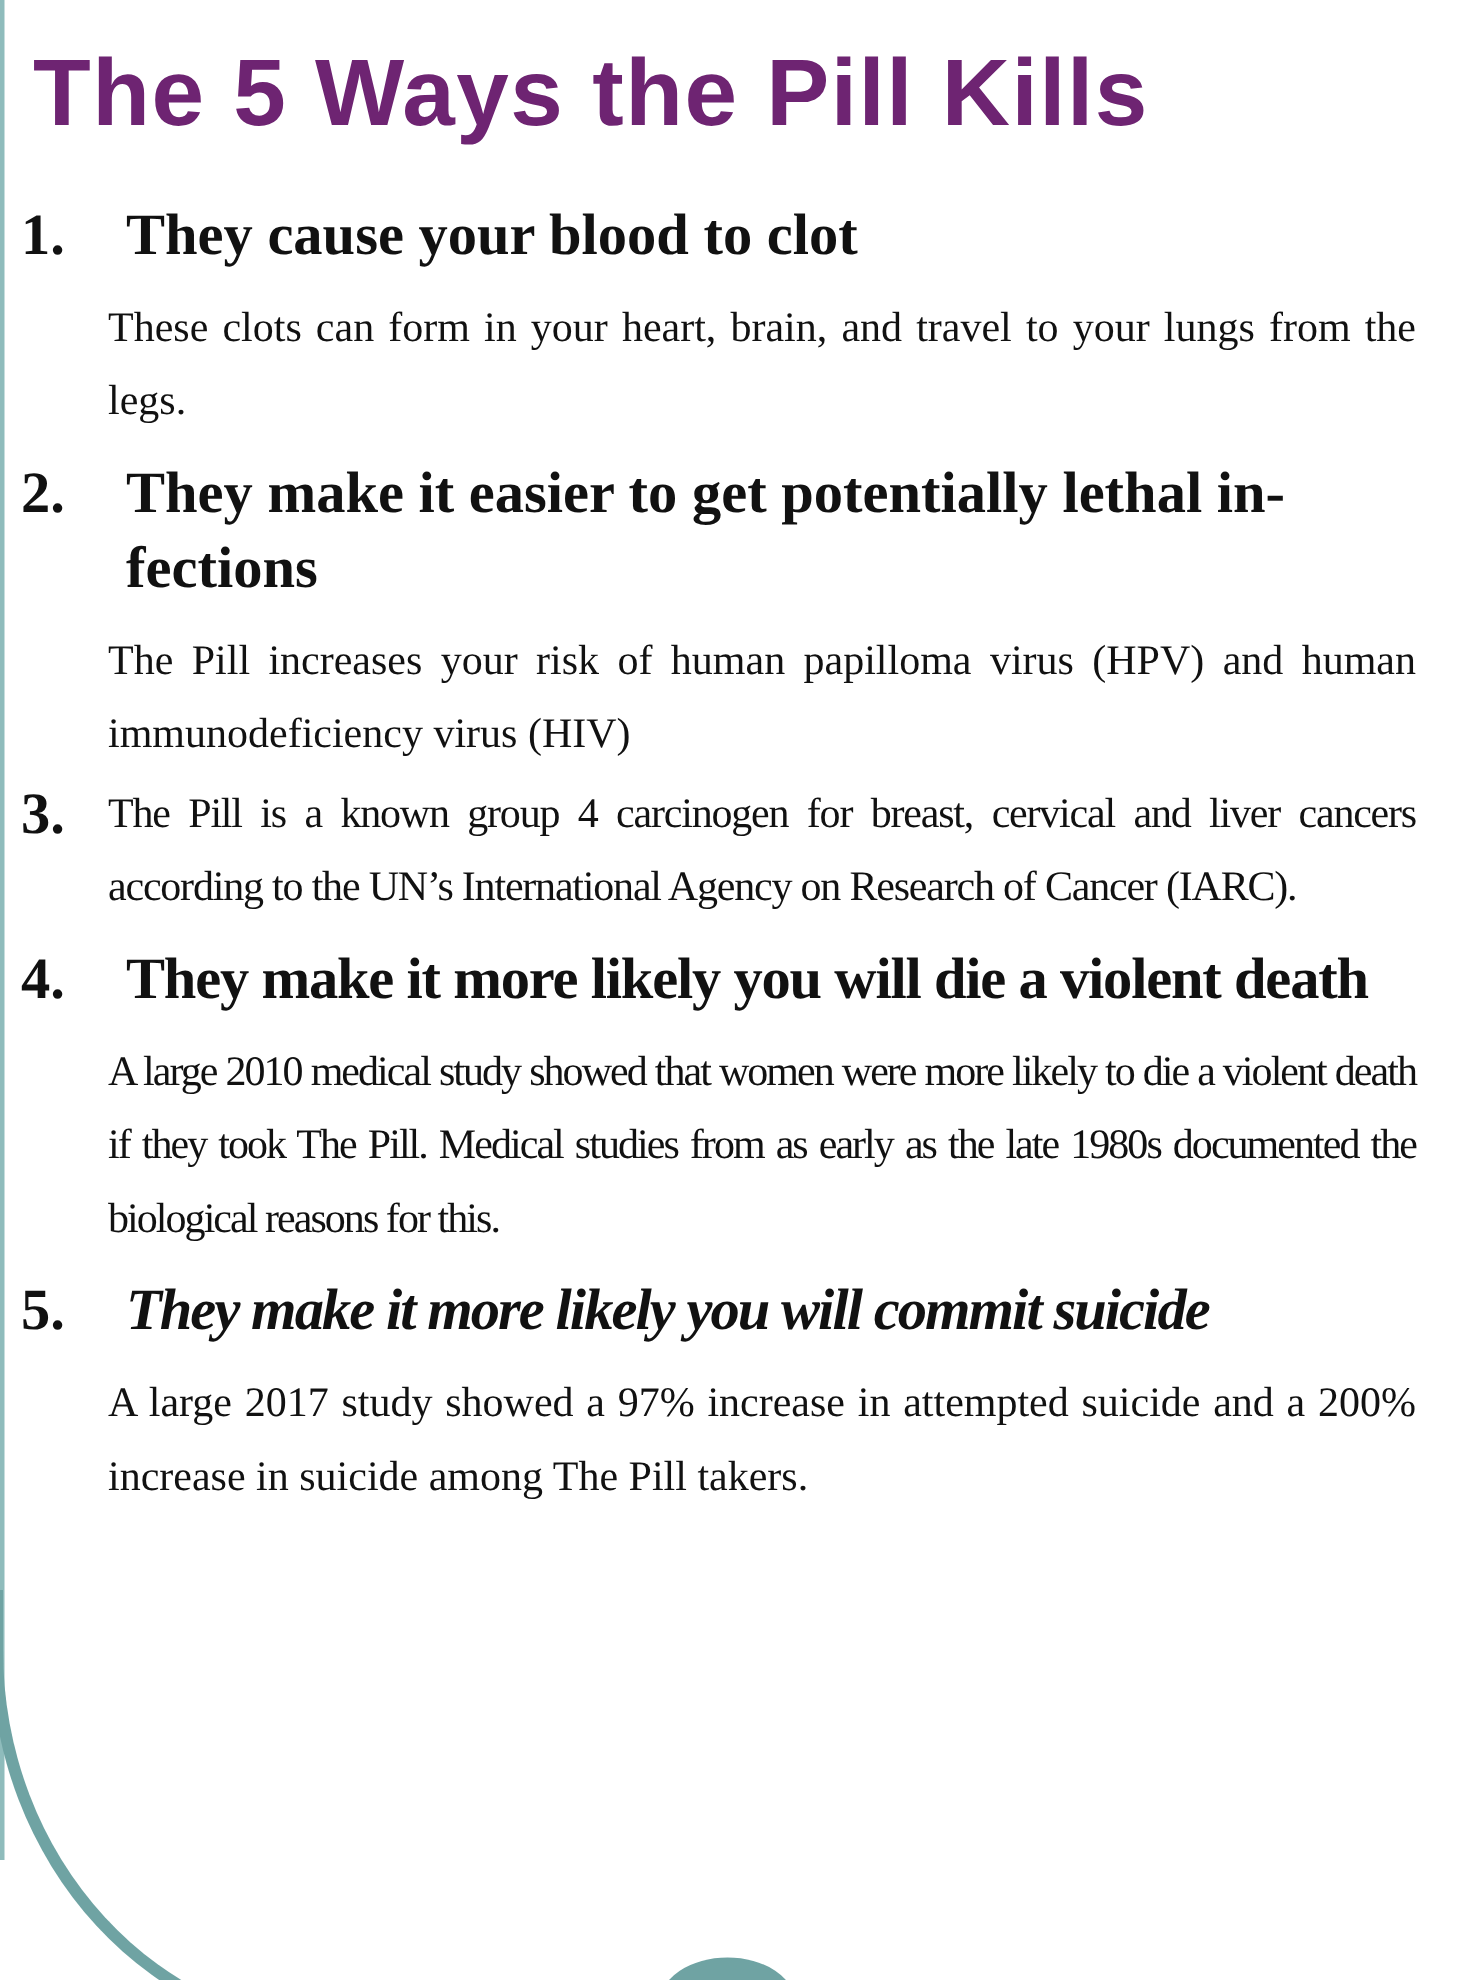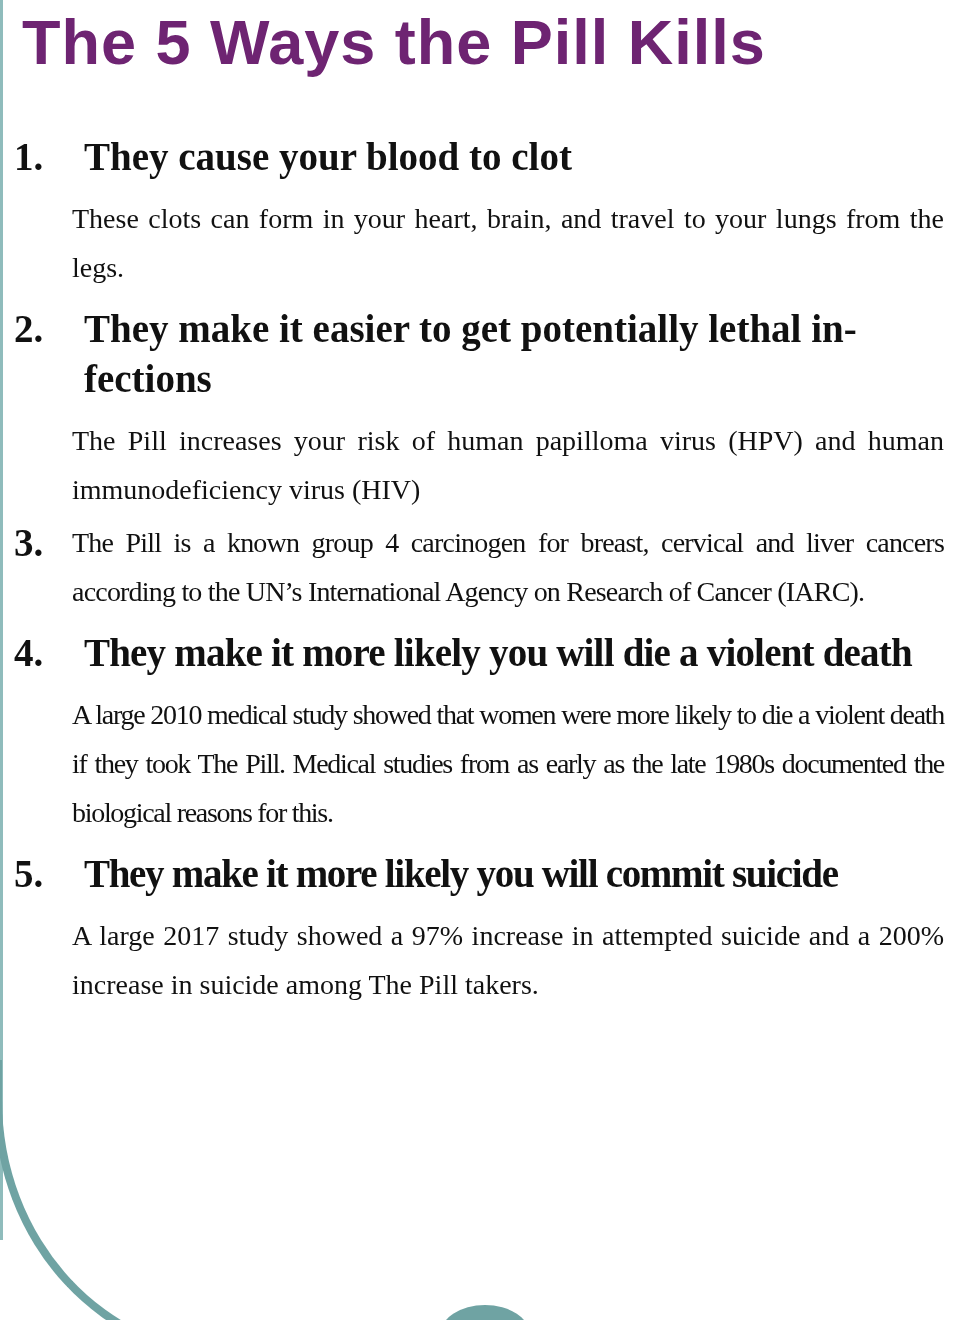--- a/index.html
+++ b/index.html
@@ -39,21 +39,21 @@
       left: 440px;
       top: 1305px;
       width: 90px;
       height: 60px;
       border-radius: 50%;
       background: #6fa3a3;
     }
     .title {
       position: absolute;
       left: 22px;
-      top: 4px;
+      top: 24px;
       margin: 0;
       font-family: "Liberation Sans", sans-serif;
       font-weight: bold;
       font-size: 63px;
       letter-spacing: 1px;
       color: #6e2472;
       line-height: 76px;
       white-space: nowrap;
     }
     .list {
@@ -123,16 +123,16 @@
     <span class="item-num">3.</span>
     <p class="item-body condensed">The Pill is a known group 4 carcinogen for breast, cervical and liver cancers according to the UN’s International Agency on Research of Cancer (IARC).</p>
   </li>
   <li class="item">
     <span class="item-num">4.</span>
     <p class="item-heading condensed">They make it more likely you will die a violent death</p>
     <p class="item-body tight">A large 2010 medical study showed that women were more likely to die a violent death if they took The Pill. Medical studies from as early as the late 1980s documented the biological reasons for this.</p>
   </li>
   <li class="item">
     <span class="item-num">5.</span>
-    <p class="item-heading tight" style="white-space:nowrap;">They make it more likely you will commit suicide</p>
+    <p class="item-heading tight" style="white-space:nowrap;font-style:italic;">They make it more likely you will commit suicide</p>
     <p class="item-body">A large 2017 study showed a 97% increase in attempted suicide and a 200% increase in suicide among The Pill takers.</p>
   </li>
 </ol>
 
 </body></html>

